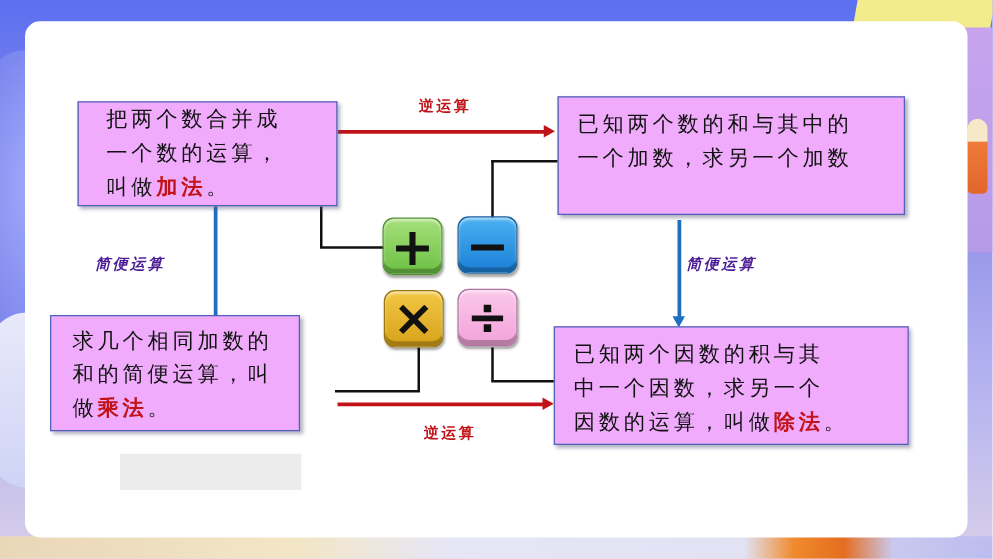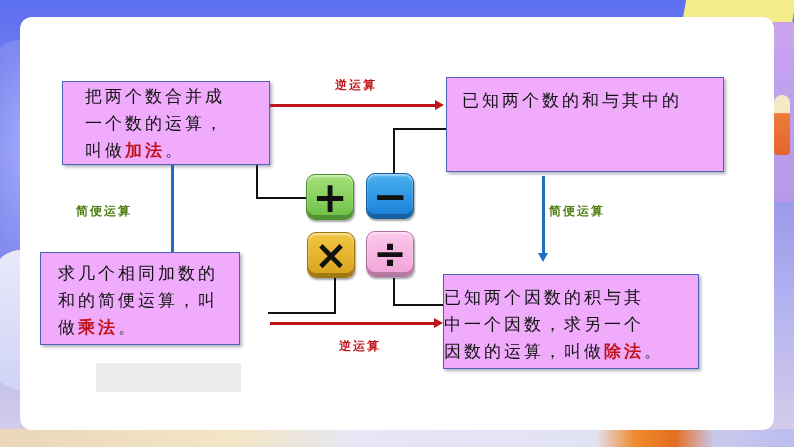--- a/index.html
+++ b/index.html
@@ -44,42 +44,42 @@
     box-shadow: 2px 2px 3px rgba(80,80,120,0.45);
     box-sizing:border-box;
     font-size:17px; line-height:27px; color:#111;
     letter-spacing:3px;
     padding:6px 10px 0 0;
   }
   .box .red { color:#c0141a; font-weight:bold; }
   .box1 { left:62px; top:81px; width:208px; height:84px; padding-left:22px; padding-top:1px; }
   .box2 { left:446px; top:77px; width:278px; height:95px; padding-left:15px; padding-top:9px; }
   .box3 { left:40px; top:252px; width:200px; height:93px; padding-left:17px; padding-top:7px; }
-  .box4 { left:443px; top:261px; width:256px; height:95px; padding-left:0; padding-top:9px;margin-top:13px; }
+  .box4 { left:443px; top:261px; width:284px; height:95px; padding-left:15px; padding-top:9px; }
   .gray-rect { position:absolute; left:96px; top:363px; width:145px; height:29px; background:#ececec; }
 
   .line { position:absolute; background:#111; }
   .red-line { position:absolute; background:#c0141a; height:3px; }
   .red-head {
     position:absolute; width:0; height:0;
     border-top:5px solid transparent; border-bottom:5px solid transparent;
     border-left:9px solid #c0141a;
   }
   .blue-line { position:absolute; background:#1f6fc0; width:3px; }
   .blue-head {
     position:absolute; width:0; height:0;
     border-left:5px solid transparent; border-right:5px solid transparent;
     border-top:9px solid #1f6fc0;
   }
   .label {
     position:absolute; font-size:12px; font-weight:bold; letter-spacing:2px;
     font-family: "DejaVu Serif", "Liberation Serif", serif;
   }
   .label.red { color:#c0141a; }
-  .label.blue { color:#4d7c0f; }
+  .label.blue { color:#4c1d95;font-style:italic; }
 
   .key {
     position:absolute; width:48px; height:46px; border-radius:9px;
     box-sizing:border-box; display:flex; align-items:center; justify-content:center;
     font-family:"DejaVu Sans","Liberation Sans",sans-serif; font-weight:bold; color:#111;
     box-shadow: inset 0 -4px 0 rgba(0,0,0,0.25), inset 0 2px 2px rgba(255,255,255,0.5), 1px 2px 2px rgba(0,0,0,0.35);
   }
   .key-plus { left:306px; top:174px; background:linear-gradient(180deg,#a6e07a,#6cbf44); border:1.5px solid #4f8f2e; font-size:42px; }
   .key-minus { left:366px; top:173px; background:linear-gradient(180deg,#4ab0f0,#1a7fd6); border:1.5px solid #135e9e; font-size:42px; }
   .key-times { left:307px; top:232px; background:linear-gradient(180deg,#f2c744,#d6a21a); border:1.5px solid #9c7410; font-size:40px; }
@@ -131,20 +131,21 @@
 <div class="key key-divide">÷</div>
 
 <div class="box box1">
   <div>把两个数合并成</div>
   <div>一个数的运算，</div>
   <div><span>叫做</span><span class="red">加法</span><span>。</span></div>
 </div>
 
 <div class="box box2">
   <div>已知两个数的和与其中的</div>
+  <div>一个加数，求另一个加数</div>
 </div>
 
 <div class="box box3">
   <div>求几个相同加数的</div>
   <div>和的简便运算，叫</div>
   <div><span>做</span><span class="red">乘法</span><span>。</span></div>
 </div>
 
 <div class="box box4">
   <div>已知两个因数的积与其</div>

